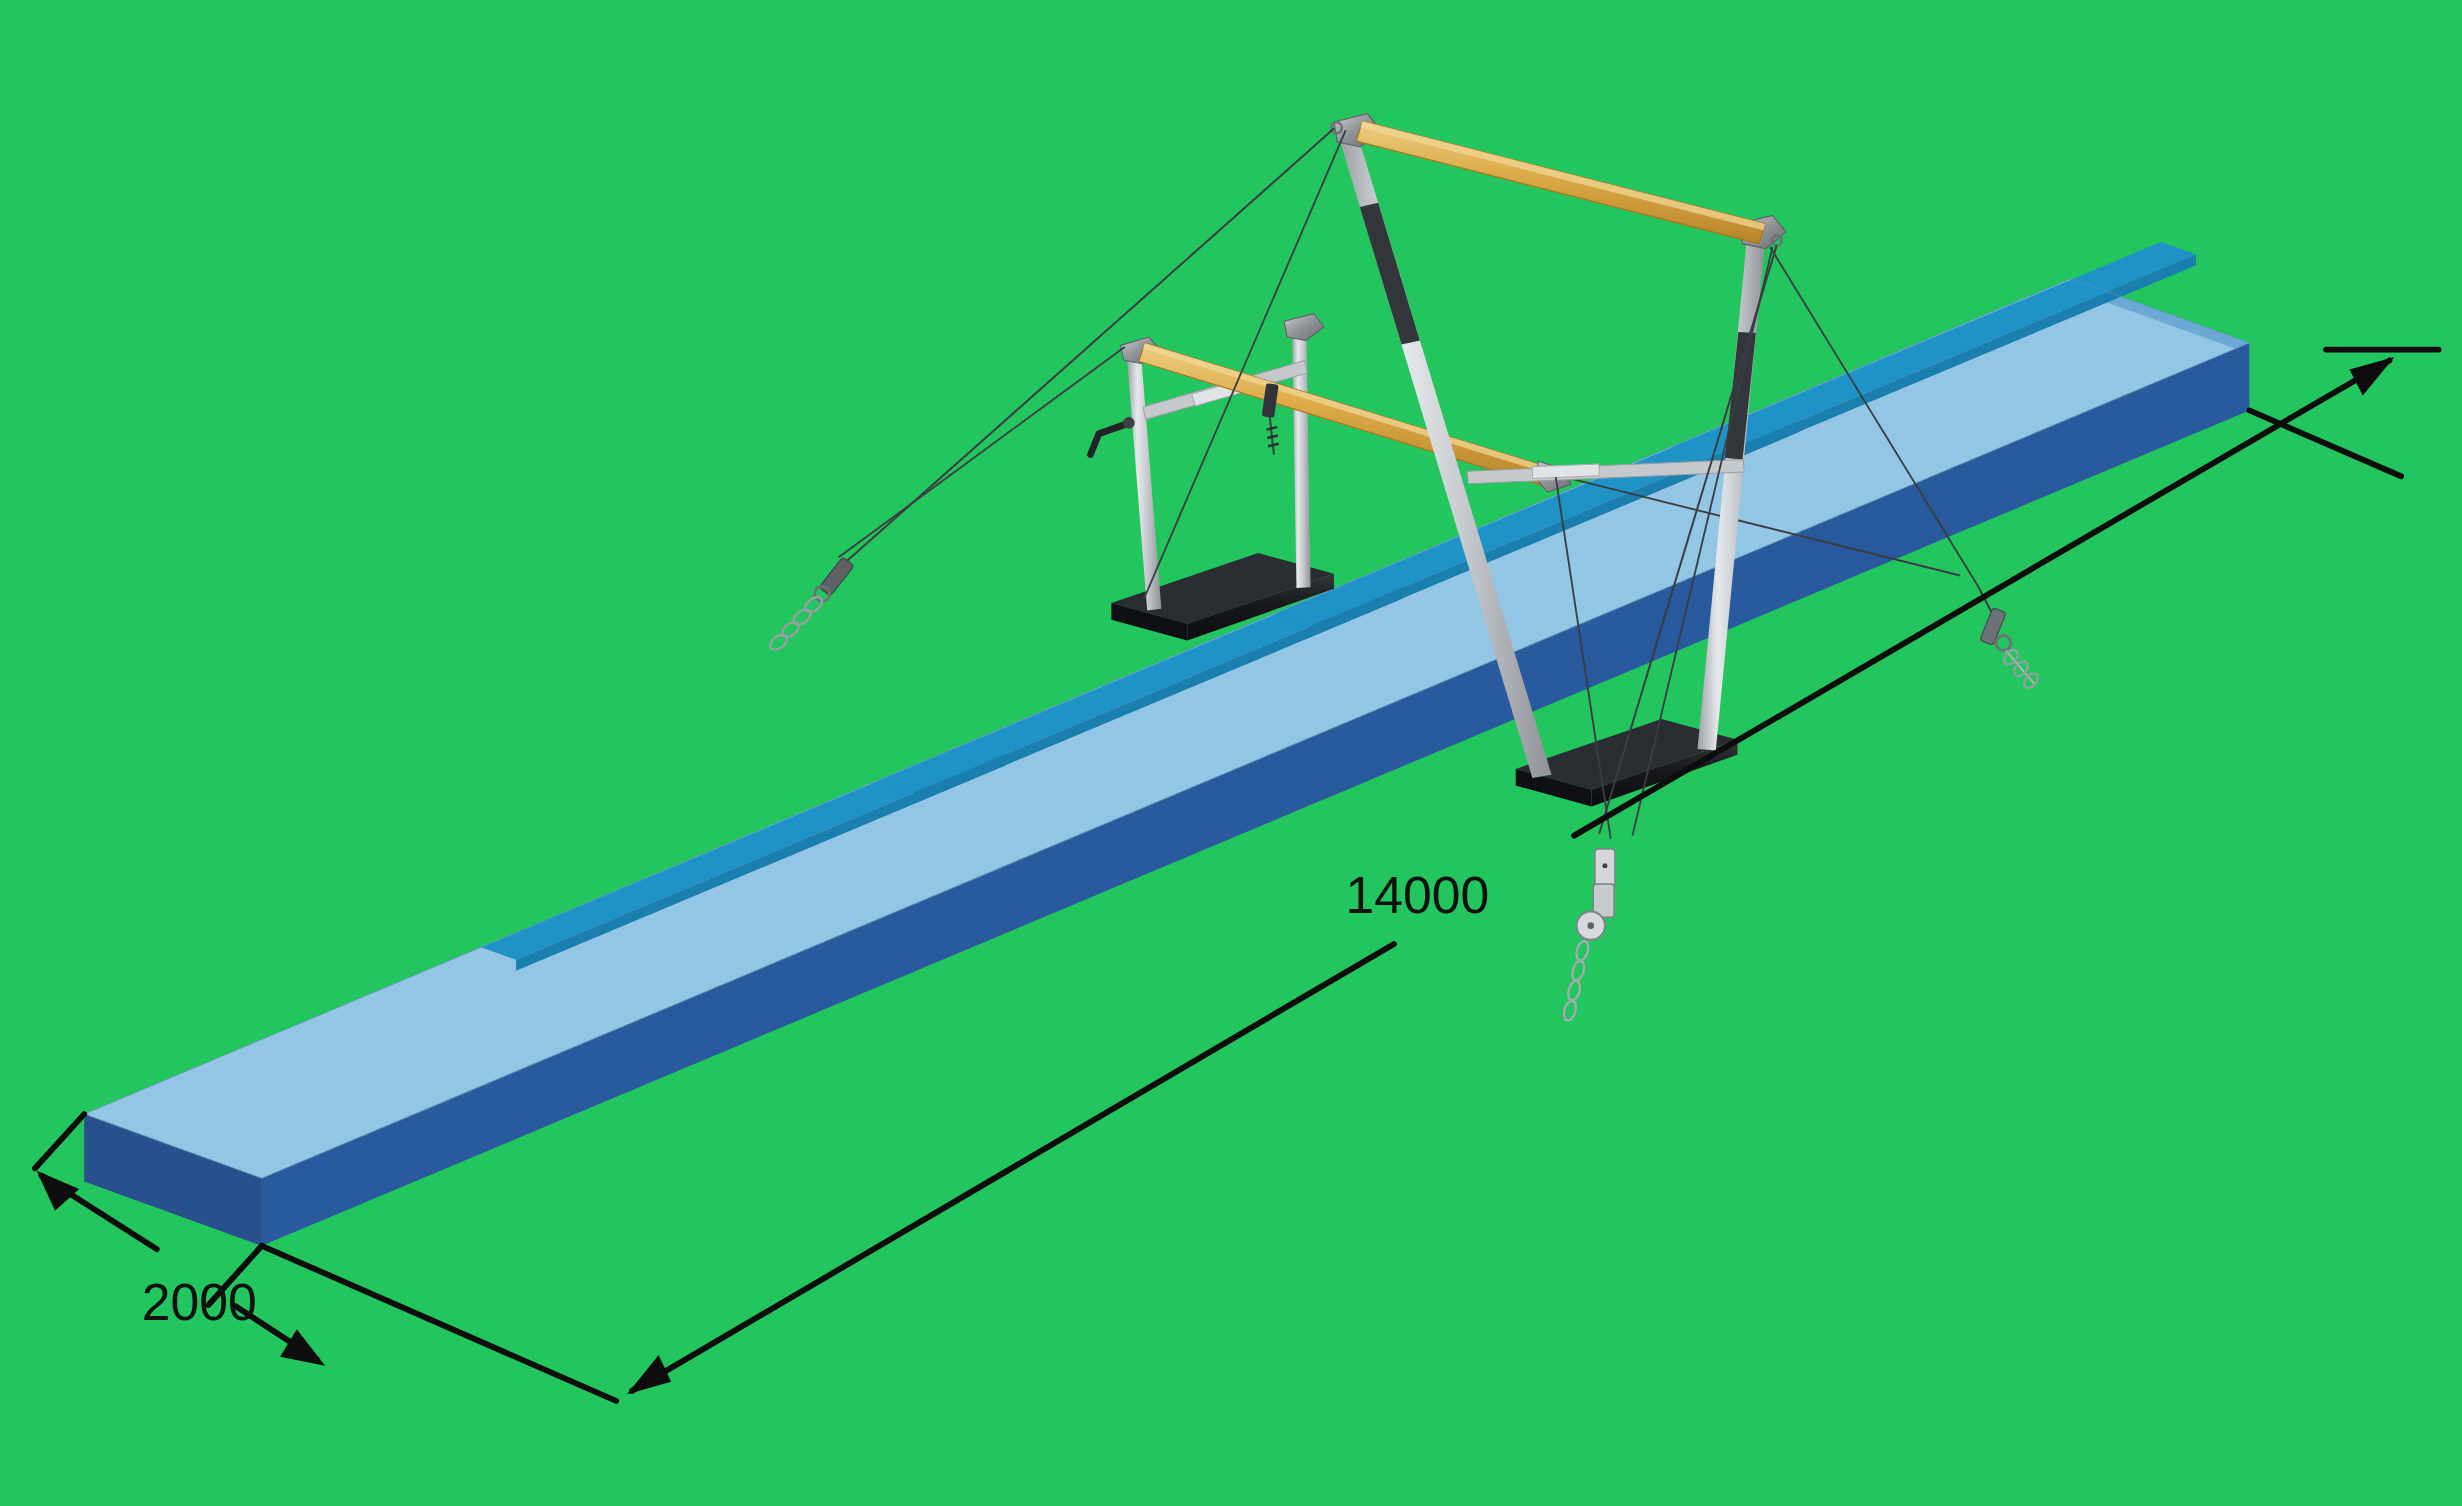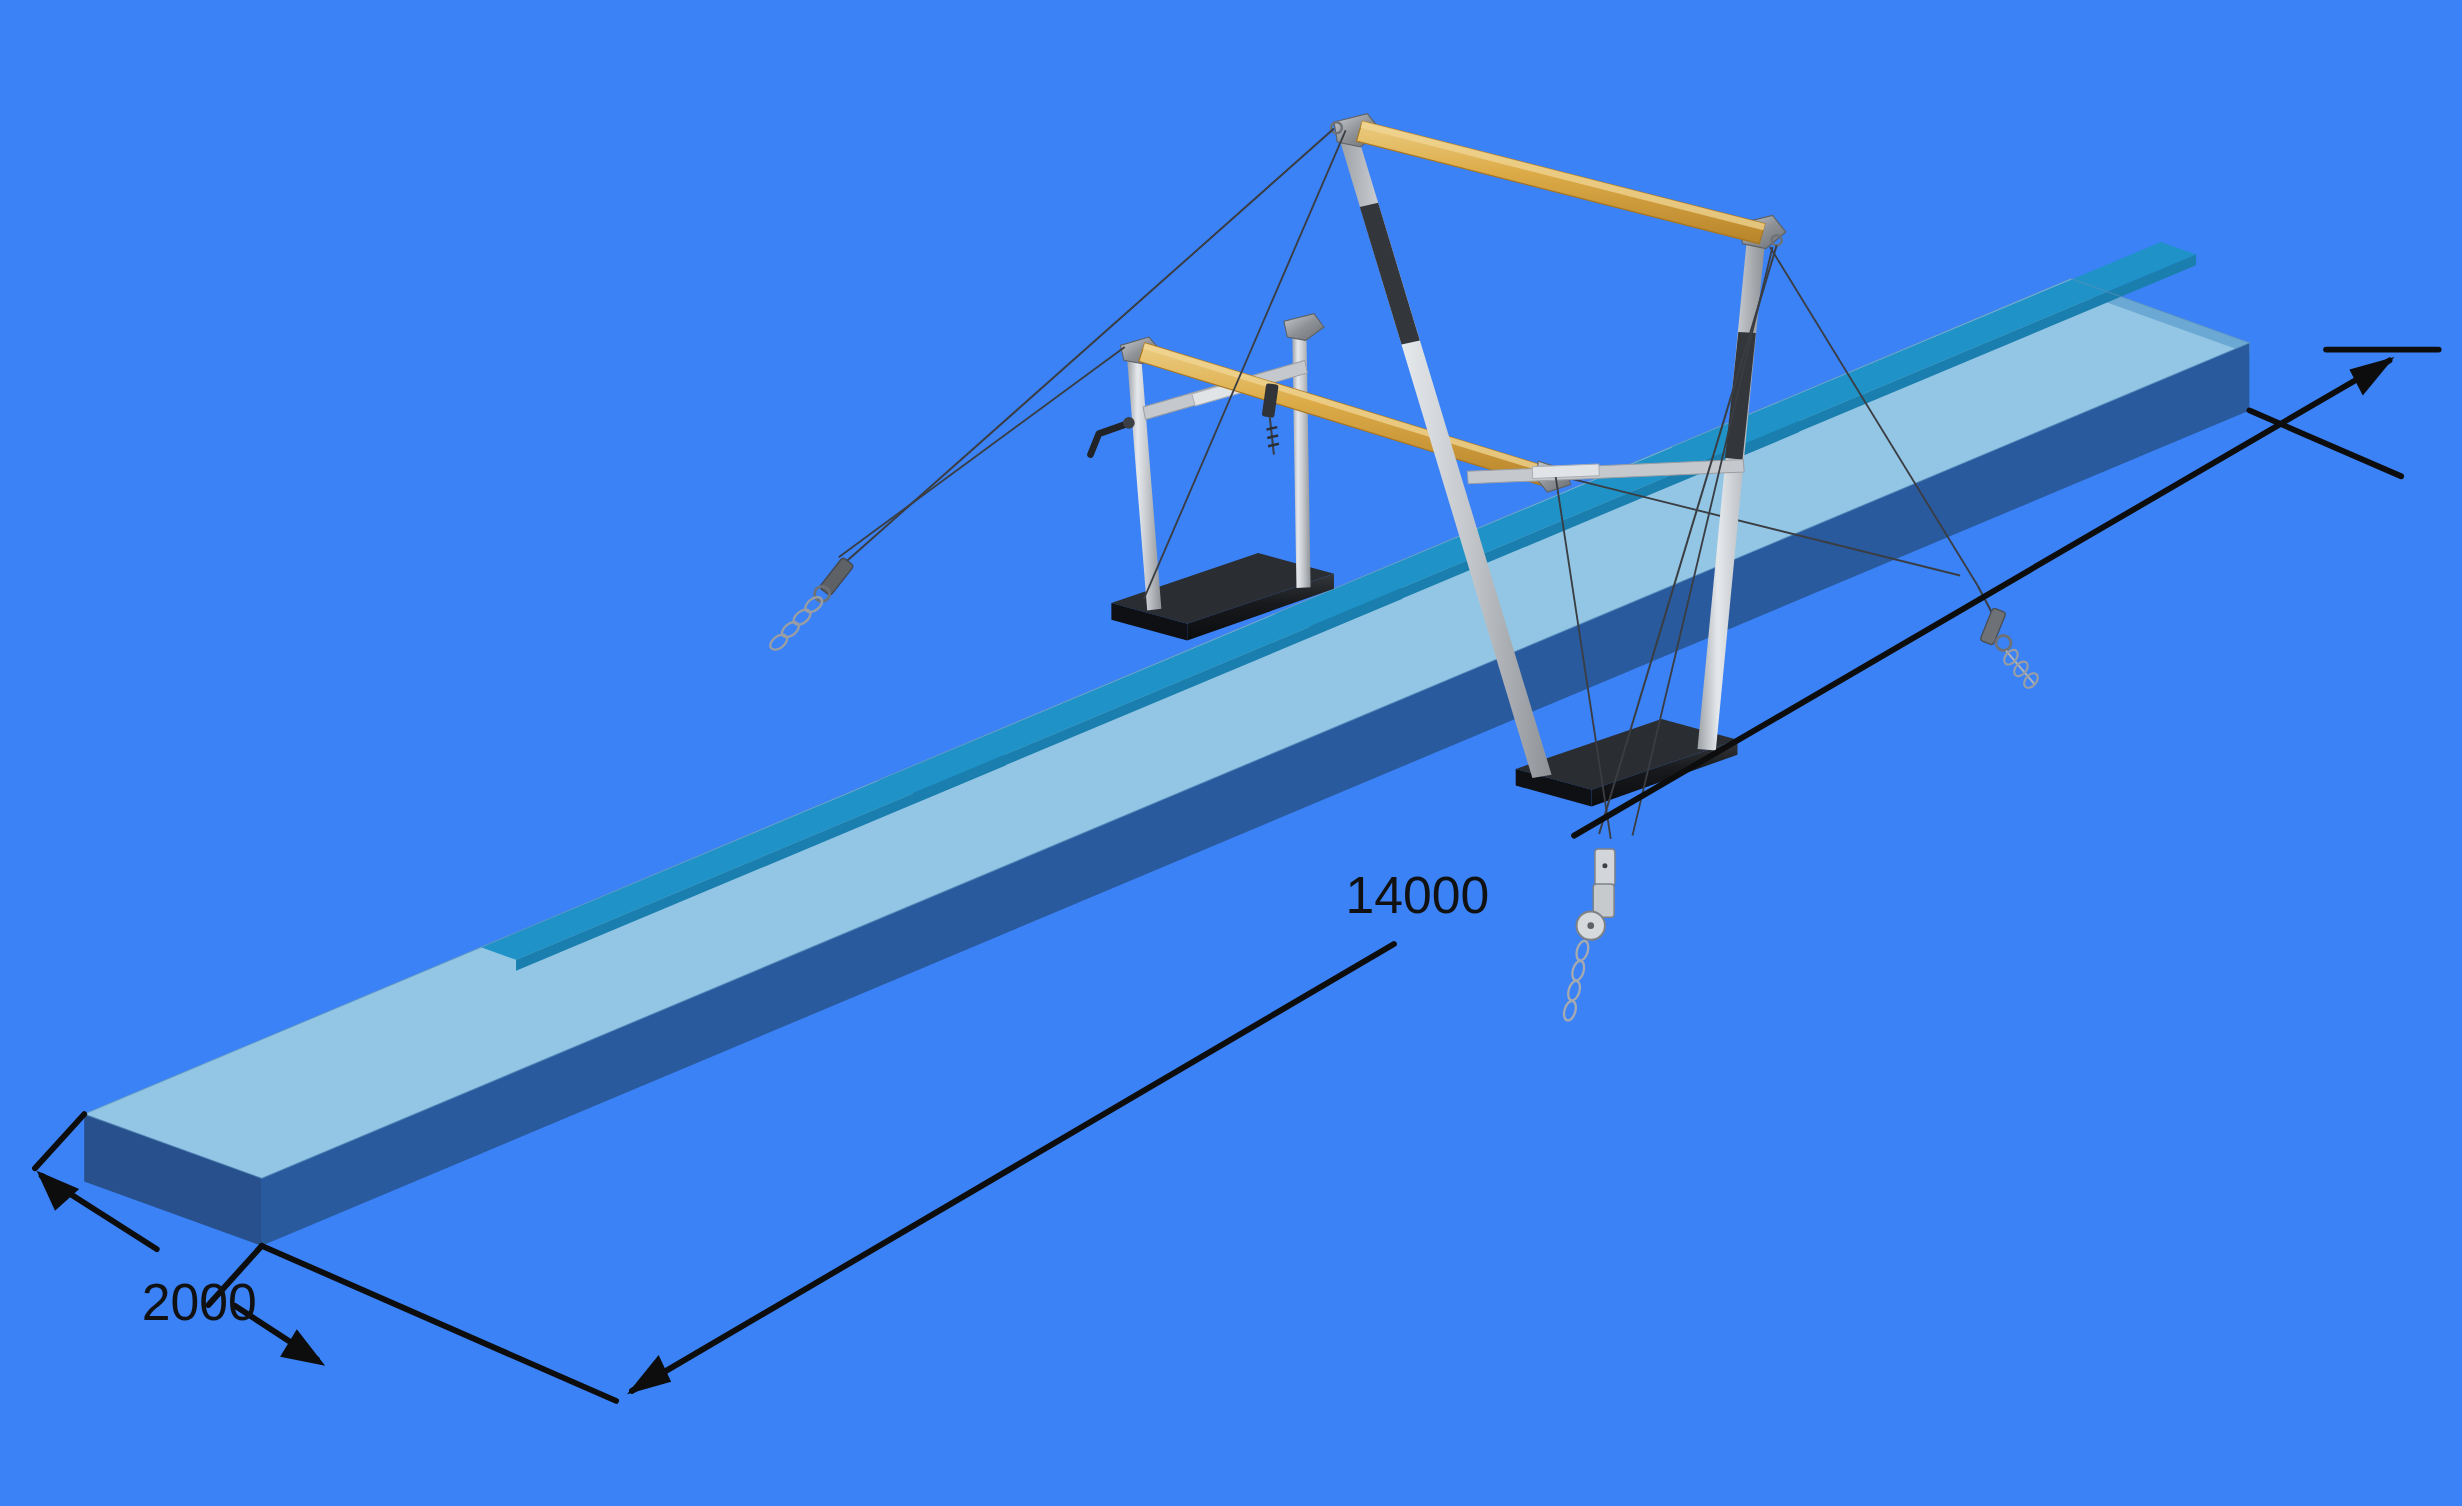--- a/index.html
+++ b/index.html
@@ -4,21 +4,21 @@
 <style>
   html, body {
     margin: 0;
     padding: 0;
     background: #ffffff;
   }
   #stage {
     position: relative;
     width: 2462px;
     height: 1507px;
-    background: #3b82f6;
+    background: #22c55e;
     overflow: hidden;
     font-family: "Liberation Sans", sans-serif;
   }
   #scene {
     position: absolute;
     left: 0;
     top: 0;
     width: 2462px;
     height: 1507px;
   }

